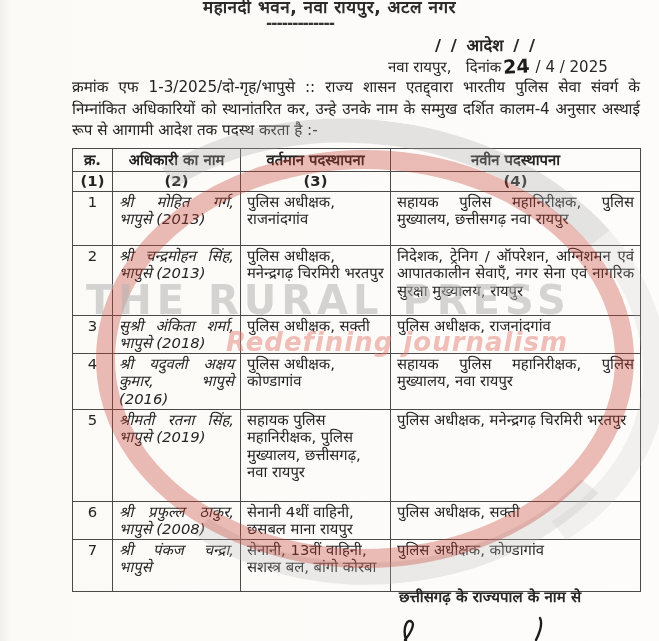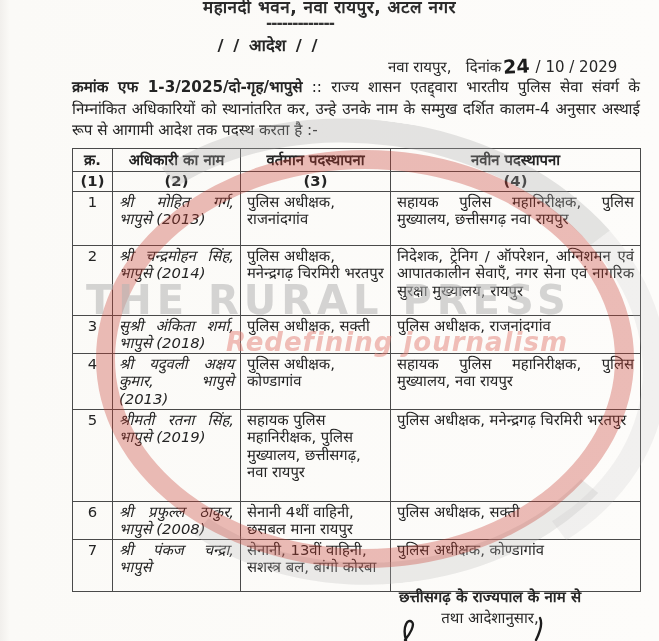--- a/index.html
+++ b/index.html
@@ -16,37 +16,37 @@
   
   .hdr-line1{
     position:absolute;top:-5px;left:0;width:659px;text-align:center;
     font-size:17px;font-weight:bold;letter-spacing:.5px;color:#2b2b2b;
   }
   .hdr-dashes{
     position:absolute;top:14px;left:0;width:600px;text-align:center;
     font-size:15px;font-weight:bold;letter-spacing:-1px;color:#333;
   }
   .hdr-order{
-    position:absolute;top:33px;left:0;width:535px;text-align:center;
+    position:absolute;top:33px;left:0;width:535px;text-align:right;
     font-size:16.5px;font-weight:bold;word-spacing:4px;color:#262626;
   }
   .date-line{
     position:absolute;top:54px;left:388px;font-size:15px;color:#262626;
     white-space:nowrap;
   }
   .date-hand{
     display:inline-block;font-size:19px;font-weight:bold;
     transform:rotate(-3deg) translateY(1px);margin:0 1px 0 2px;color:#1c1c1c;
   }
   
   .para{
     position:absolute;top:77px;left:72px;width:568px;
     font-size:15.2px;line-height:21.5px;text-align:justify;color:#242424;
   }
-  .para b{font-weight:bold;margin-top:47px;}
+  .para b{font-weight:normal;margin-top:47px;}
   
   table.doc-table{
     position:absolute;top:148px;left:72px;width:568px;
     border-collapse:collapse;table-layout:fixed;
     font-size:14.8px;color:#242424;
   }
   .doc-table td,.doc-table th{
     border:1px solid #4a4a4a;vertical-align:top;
     padding:1px 6px 1px 6px;line-height:17.5px;
     overflow:hidden;
@@ -105,21 +105,21 @@
 <body>
 
 <div class="page">
 
   <div class="hdr-line1">महानदी भवन, नवा रायपुर, अटल नगर</div>
   <div class="hdr-dashes">-------------</div>
   <div class="hdr-order">/ / आदेश / /</div>
   <div class="date-line">
     <span>नवा रायपुर,</span>&nbsp;&nbsp;
     <span>दिनांक</span><span class="date-hand">24</span>
-    <span>/ 10 / 2029</span>
+    <span>/ 4 / 2025</span>
   </div>
 
   <div class="para"><b>क्रमांक एफ 1-3/2025/दो-गृह/भापुसे</b><span> :: राज्य शासन एतद्द्वारा भारतीय पुलिस सेवा संवर्ग के निम्नांकित अधिकारियों को स्थानांतरित कर, उन्हे उनके नाम के सम्मुख दर्शित कालम-4 अनुसार अस्थाई रूप से आगामी आदेश तक पदस्थ करता है :-</span></div>
 
   <table class="doc-table">
     <colgroup>
       <col style="width:40px">
         <col style="width:128px">
         <col style="width:150px">
         <col style="width:250px">
@@ -138,33 +138,33 @@
         <td>(4)</td>
       </tr>
       <tr style="height:54px">
         <td class="sno">1</td>
         <td class="name">श्री मोहित गर्ग, भापुसे (2013)</td>
         <td class="cur">पुलिस अधीक्षक, राजनांदगांव</td>
         <td class="newpost">सहायक पुलिस महानिरीक्षक, पुलिस मुख्यालय, छत्तीसगढ़ नवा रायपुर</td>
       </tr>
       <tr style="height:70px">
         <td class="sno">2</td>
-        <td class="name">श्री चन्द्रमोहन सिंह, भापुसे (2014)</td>
+        <td class="name">श्री चन्द्रमोहन सिंह, भापुसे (2013)</td>
         <td class="cur">पुलिस अधीक्षक, मनेन्द्रगढ़ चिरमिरी भरतपुर</td>
         <td class="newpost">निदेशक, ट्रेनिग / ऑपरेशन, अग्निशमन एवं आपातकालीन सेवाएँ, नगर सेना एवं नागरिक सुरक्षा मुख्यालय, रायपुर</td>
       </tr>
       <tr style="height:35px">
         <td class="sno">3</td>
         <td class="name">सुश्री अंकिता शर्मा, भापुसे (2018)</td>
         <td class="cur">पुलिस अधीक्षक, सक्ती</td>
         <td class="newpost">पुलिस अधीक्षक, राजनांदगांव</td>
       </tr>
       <tr style="height:56px">
         <td class="sno">4</td>
-        <td class="name">श्री यदुवली अक्षय कुमार, भापुसे (2013)</td>
+        <td class="name">श्री यदुवली अक्षय कुमार, भापुसे (2016)</td>
         <td class="cur">पुलिस अधीक्षक, कोण्डागांव</td>
         <td class="newpost">सहायक पुलिस महानिरीक्षक, पुलिस मुख्यालय, नवा रायपुर</td>
       </tr>
       <tr style="height:92px">
         <td class="sno">5</td>
         <td class="name">श्रीमती रतना सिंह, भापुसे (2019)</td>
         <td class="cur">सहायक पुलिस महानिरीक्षक, पुलिस मुख्यालय, छत्तीसगढ़, नवा रायपुर</td>
         <td class="newpost">पुलिस अधीक्षक, मनेन्द्रगढ़ चिरमिरी भरतपुर</td>
       </tr>
       <tr style="height:38px">
@@ -176,21 +176,20 @@
       <tr style="height:52px">
         <td class="sno">7</td>
         <td class="name">श्री पंकज चन्द्रा, भापुसे</td>
         <td class="cur">सेनानी, 13वीं वाहिनी, सशस्त्र बल, बांगो कोरबा</td>
         <td class="newpost">पुलिस अधीक्षक, कोण्डागांव</td>
       </tr>
     </tbody>
   </table>
 
   <div class="foot1">छत्तीसगढ़ के राज्यपाल के नाम से</div>
-  <div class="foot2">तथा आदेशानुसार,</div>
   <svg class="signature" viewBox="0 0 190 25">
     <path d="M18,24 C14,10 20,2 24,6 C27,9 22,18 17,24" fill="none" stroke="#1c1c1c" stroke-width="2.4" stroke-linecap="round"></path>
     <path d="M148,24 C152,16 155,8 152,2" fill="none" stroke="#1c1c1c" stroke-width="2.4" stroke-linecap="round"></path>
   </svg>
 
   <div class="wm wm-swoosh-top"></div>
   <div class="wm wm-swoosh-bot"></div>
   <div class="wm wm-ring"></div>
   <div class="wm wm-title">THE RURAL PRESS</div>
   <div class="wm wm-tagline">Redefining journalism</div>

